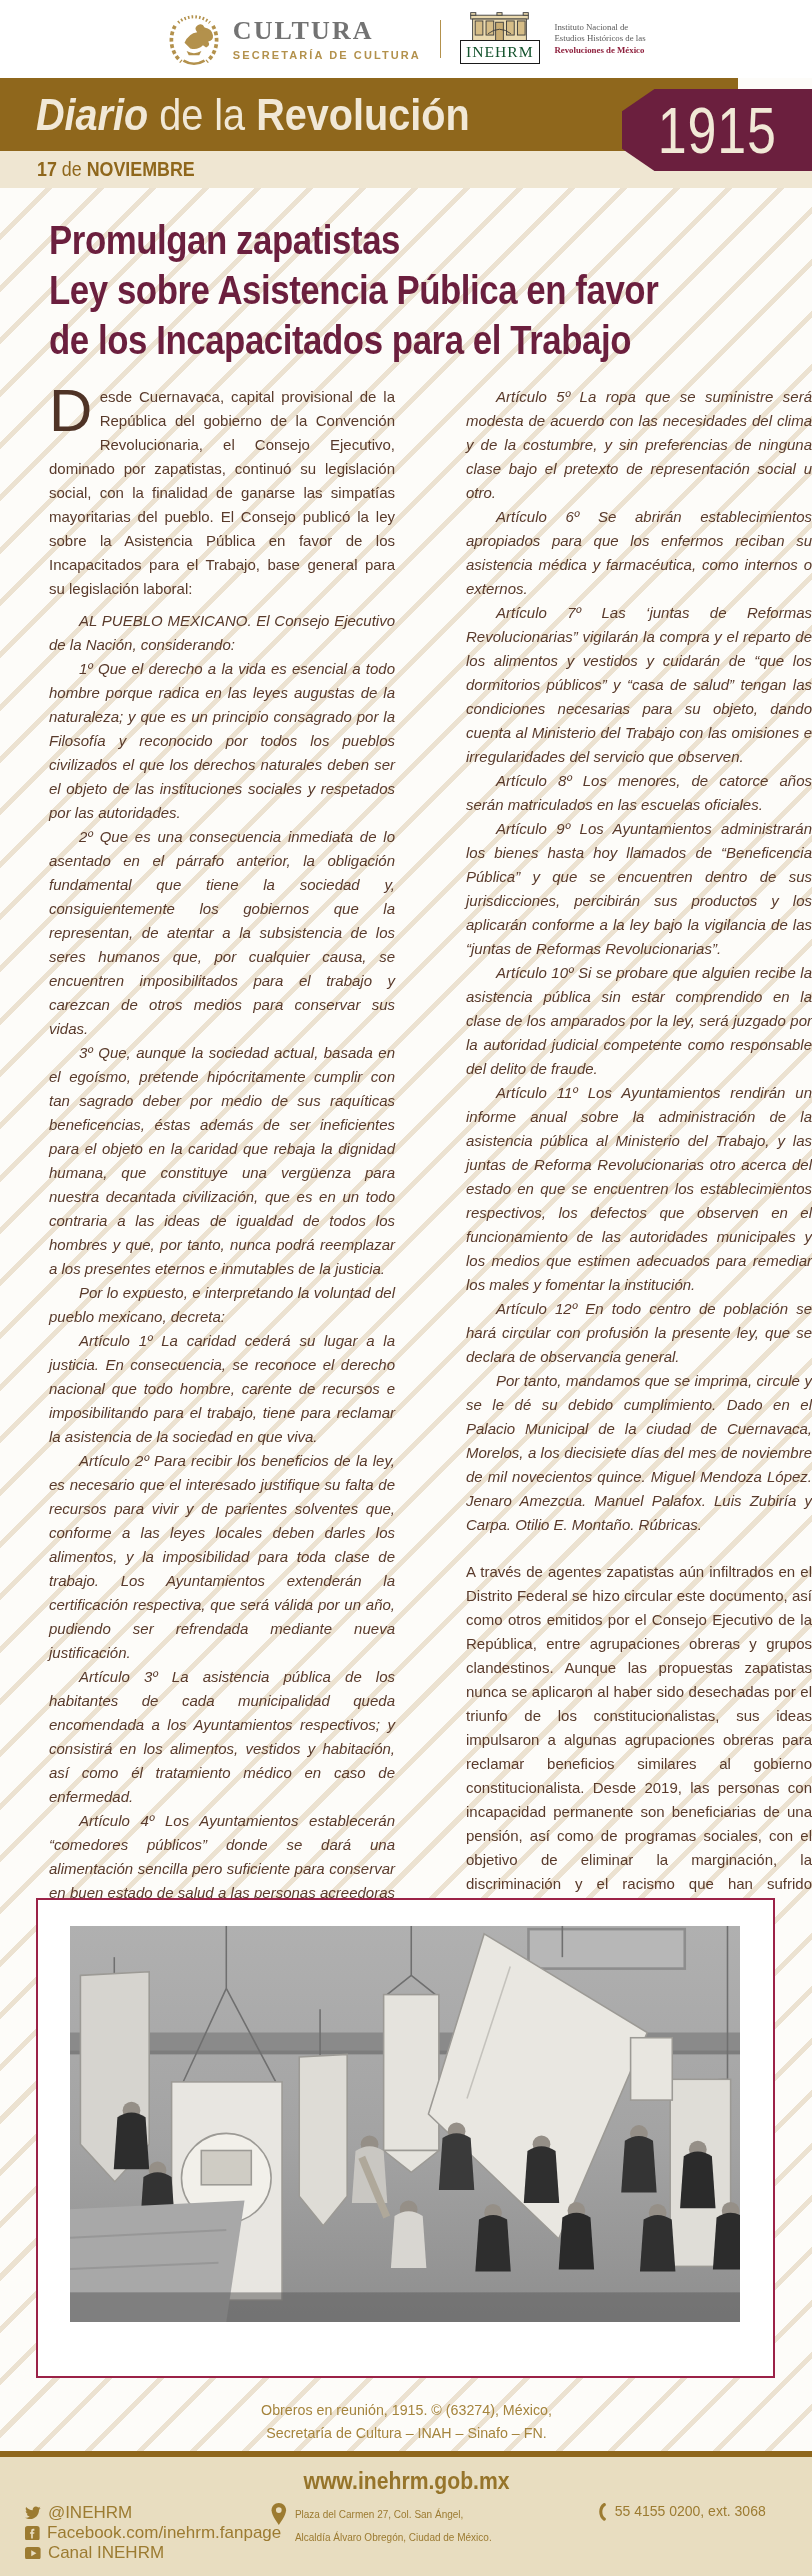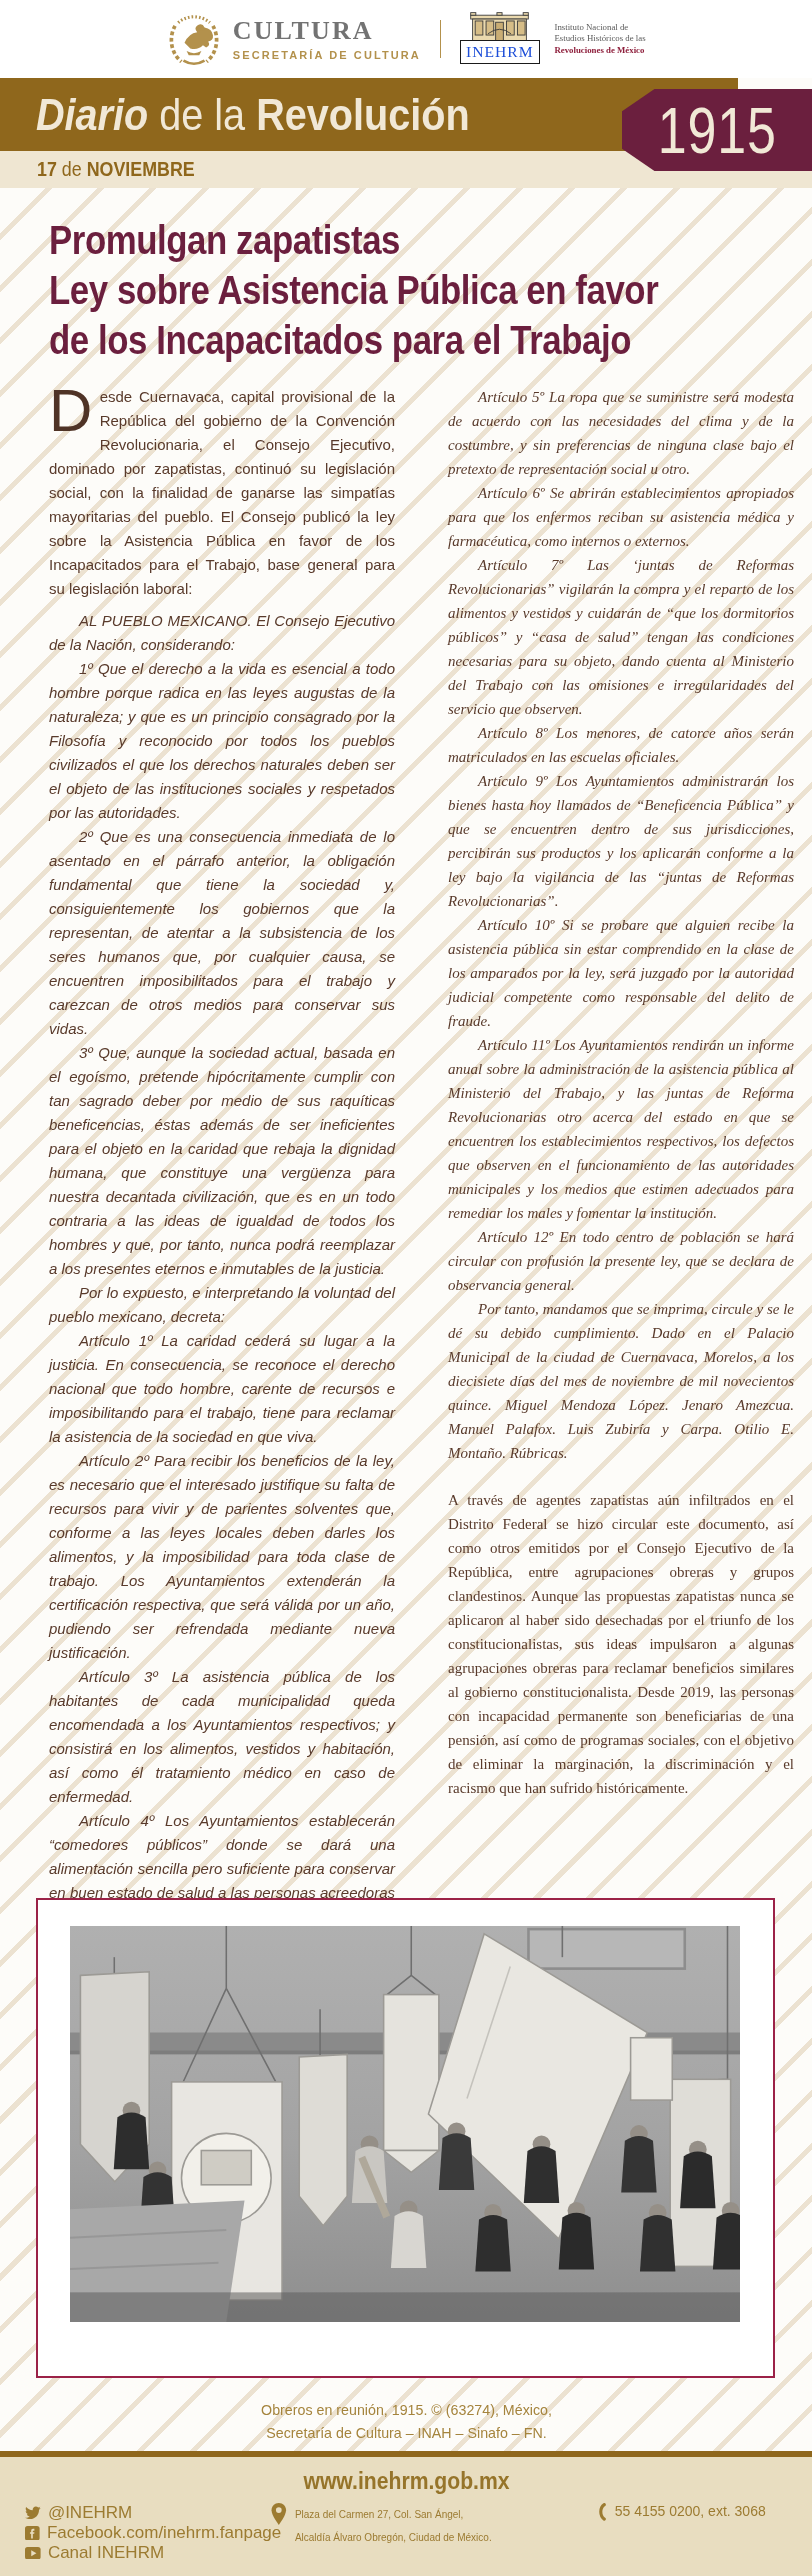--- a/index.html
+++ b/index.html
@@ -11,21 +11,21 @@
           display:flex;align-items:center;justify-content:center;gap:15.6px;}
   .cultura-group{display:flex;align-items:center;gap:11.4px;}
   .cultura-text .wordmark{font-family:"Liberation Serif",serif;font-weight:bold;font-size:26px;
           color:#737373;letter-spacing:2.1px;line-height:28px;}
   .cultura-text .tagline{font-size:11px;font-weight:bold;color:#b3914c;letter-spacing:2.1px;margin-top:4.2px;}
   .logo-divider{width:1.6px;height:38px;background:#b3914c;margin:0 3.1px;}
   .inehrm-logo{position:relative;width:79px;height:54px;flex:0 0 auto;}
   .inehrm-building{position:absolute;left:8.3px;top:0;}
   .inehrm-box{position:absolute;left:0;bottom:2.1px;width:78px;height:22px;border:1.6px solid #1a1a1a;
           background:#fff;display:flex;align-items:center;justify-content:center;}
-  .inehrm-box span{font-family:"Liberation Serif",serif;font-size:15.6px;letter-spacing:1px;color:#1d4ed8;}
+  .inehrm-box span{font-family:"Liberation Serif",serif;font-size:15.6px;letter-spacing:1px;color:#14532d;}
   .inehrm-name{font-family:"Liberation Serif",serif;font-size:8.8px;line-height:11.4px;color:#5a5a5a;}
   .inehrm-name .l3{color:#8e1f3c;font-weight:bold;}
 
   
   .gold-banner{position:absolute;left:0;top:78px;width:738px;height:73px;background:#8f671c;}
   .banner-title{position:absolute;left:36px;top:50%;transform:translateY(-50%) scaleX(.9);
           transform-origin:0 50%;font-size:44px;color:#f1e8d6;white-space:nowrap;}
   .banner-title .t-italic{font-style:italic;font-weight:bold;}
   .banner-title .t-light{font-weight:normal;}
   .banner-title .t-bold{font-weight:bold;}
@@ -40,21 +40,21 @@
 
   
   .main{position:absolute;left:0;top:188px;width:813px;height:2263px;background:#fdfcf9;
         background-image:repeating-linear-gradient(135deg,rgba(236,226,209,0) 0 32px,#ece2d1 32px 37px);}
   .headline{position:absolute;left:49px;top:27px;}
   .headline-line{transform:scaleX(.87);transform-origin:0 50%;white-space:nowrap;
         font-weight:bold;font-size:40px;line-height:50px;color:#6b1f3e;letter-spacing:-0.5px;}
 
   .col{position:absolute;top:197px;width:346px;font-size:15px;line-height:24px;color:#593a2b;
         text-align:justify;hyphens:auto;}
-  .col1{left:49px;} .col2{left:448px;font-family:Liberation Serif, serif;}
+  .col1{left:49px;} .col2{left:466px;}
   .para{margin:0;}
   .para.italic{font-style:italic;text-indent:30px;}
   .para.regular{text-indent:0;}
   .para.regular + .para.italic{margin-top:8.3px;}
   .para.italic + .para.regular{margin-top:23px;}
   .dropcap{float:left;font-size:60px;line-height:47px;padding:2.1px 7.3px 0 0;color:#4f3326;}
 
   
   .figure-frame{position:absolute;left:36px;top:1710px;width:735px;height:476px;
         background:#ffffff;border:2.6px solid #9b2247;}

